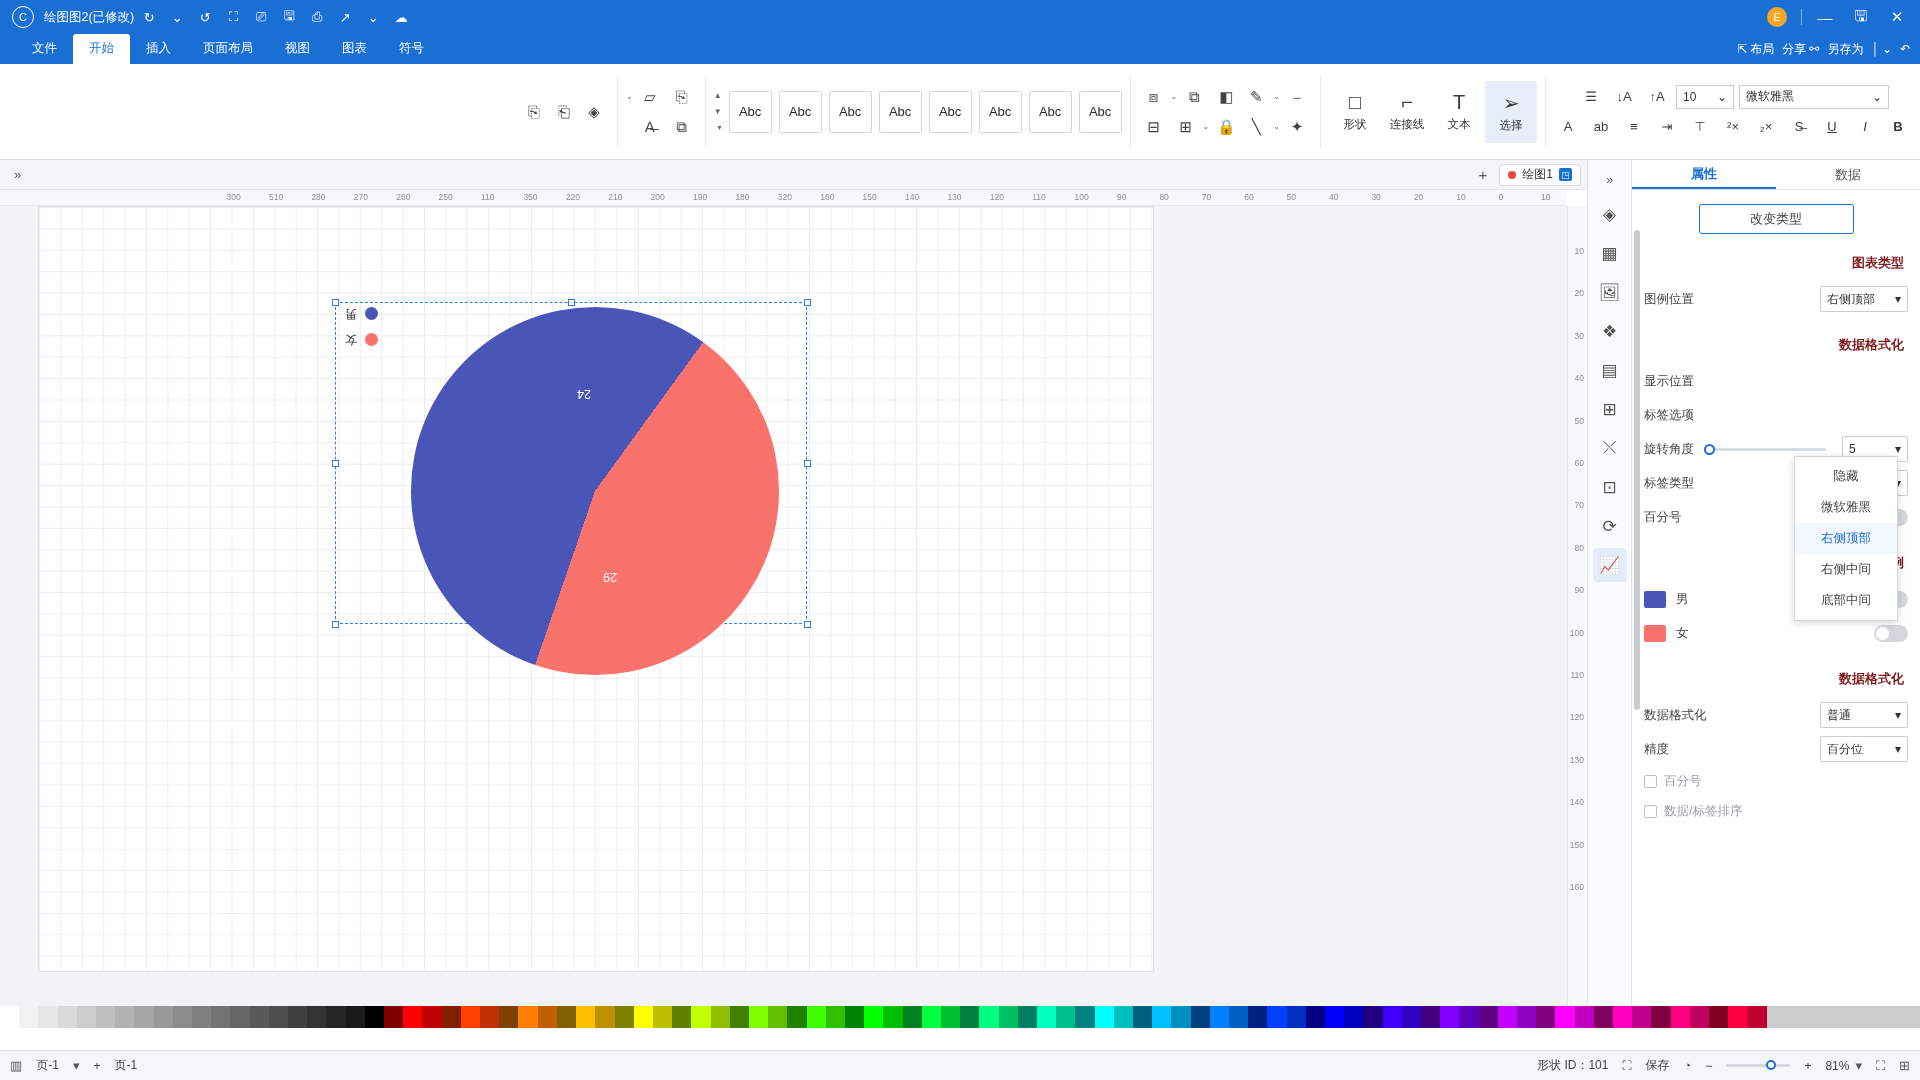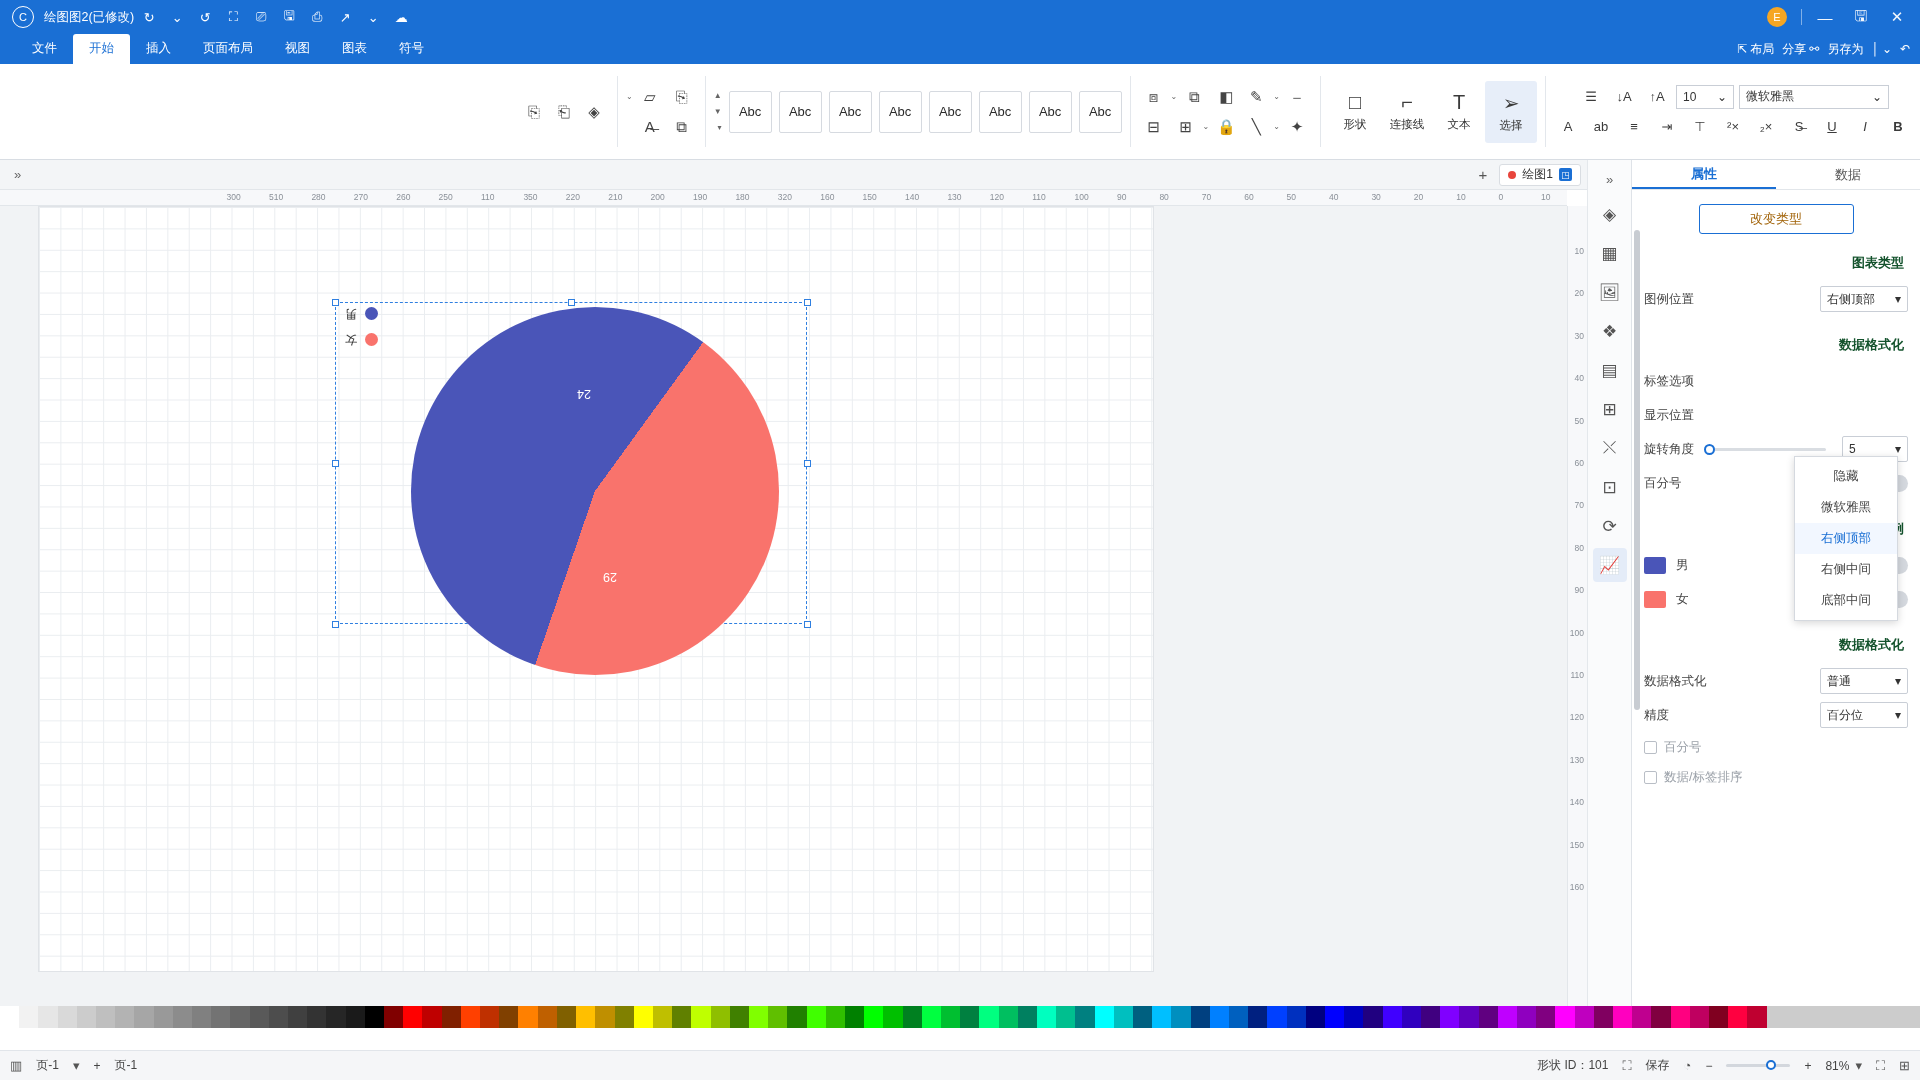--- a/index.html
+++ b/index.html
@@ -94,25 +94,25 @@
   .panel {
     position:absolute; top:160px; right:0; width:289px; bottom:52px;
     background:#ffffff; border-left:1px solid #dfe3e8;
   }
   .panel-tabs { display:flex; height:30px; border-bottom:1px solid #e2e6ea; }
   .ptab { flex:1; display:flex; align-items:center; justify-content:center; font-size:13px;
           color:#555; cursor:pointer; }
   .ptab.active { color:#1a6fd4; font-weight:bold; border-bottom:2px solid #1a6fd4; }
   .panel-body { position:absolute; top:30px; right:0; left:0; bottom:0; overflow:hidden; padding:0 12px; }
   .chg-btn {
-    margin:14px auto 0 auto; width:155px; height:30px; border:1px solid #1a6fd4; color:#a16207;
+    margin:14px auto 0 auto; width:155px; height:30px; border:1px solid #1a6fd4; color:#404040;
     background:#fff; border-radius:3px; font-size:13px; display:flex; align-items:center;
     justify-content:center; cursor:pointer;
   }
-  .sec-title { font-size:13px; color:#14532d; font-weight:bold; margin:20px 4px 10px 4px; text-align:right; }
+  .sec-title { font-size:13px; color:#7f1d1d; font-weight:bold; margin:20px 4px 10px 4px; text-align:right; }
   .frow { display:flex; align-items:center; justify-content:space-between; height:34px; }
   .flabel { font-size:12.5px; color:#444; }
   .select {
     width:88px; height:26px; border:1px solid #c9ced6; background:#fff; border-radius:2px;
     display:flex; align-items:center; justify-content:space-between; padding:0 6px;
     font-size:12px; color:#333; cursor:pointer;
   }
   .switch { width:34px; height:17px; border-radius:9px; background:#d4d8de; position:relative; cursor:pointer; }
   .switch .knob { position:absolute; top:2px; left:2px; width:13px; height:13px; border-radius:50%; background:#fff; }
   .slider-row { display:flex; align-items:center; gap:8px; justify-content:space-between; height:34px;}
@@ -429,34 +429,41 @@
       <div class="frow">
         <div class="select">
           <span>▾</span>
           <span>右侧顶部</span>
         </div>
         <div class="flabel">图例位置</div>
       </div>
 
       <div class="sec-title">数据格式化</div>
       <div class="frow">
+        <div class="flabel" style="margin-right:auto">显示位置</div>
+      </div>
+      <div class="frow">
         <div class="flabel" style="margin-right:auto">标签选项</div>
-      </div>
-      <div class="frow">
-        <div class="flabel" style="margin-right:auto">显示位置</div>
       </div>
       <div class="slider-row">
         <div class="numbox">
           <span>▾</span>
           <span>5</span>
         </div>
         <div class="slider">
             <div class="dot"></div>
           </div>
         <div class="flabel">旋转角度</div>
+      </div>
+      <div class="frow">
+        <div class="select">
+          <span>▾</span>
+          <span>值</span>
+        </div>
+        <div class="flabel">标签类型</div>
       </div>
       <div class="frow">
         <div class="switch">
             <div class="knob"></div>
           </div>
         <div class="flabel">百分号</div>
       </div>
 
       <div class="sec-title">图例</div>
       <div class="legrow">

